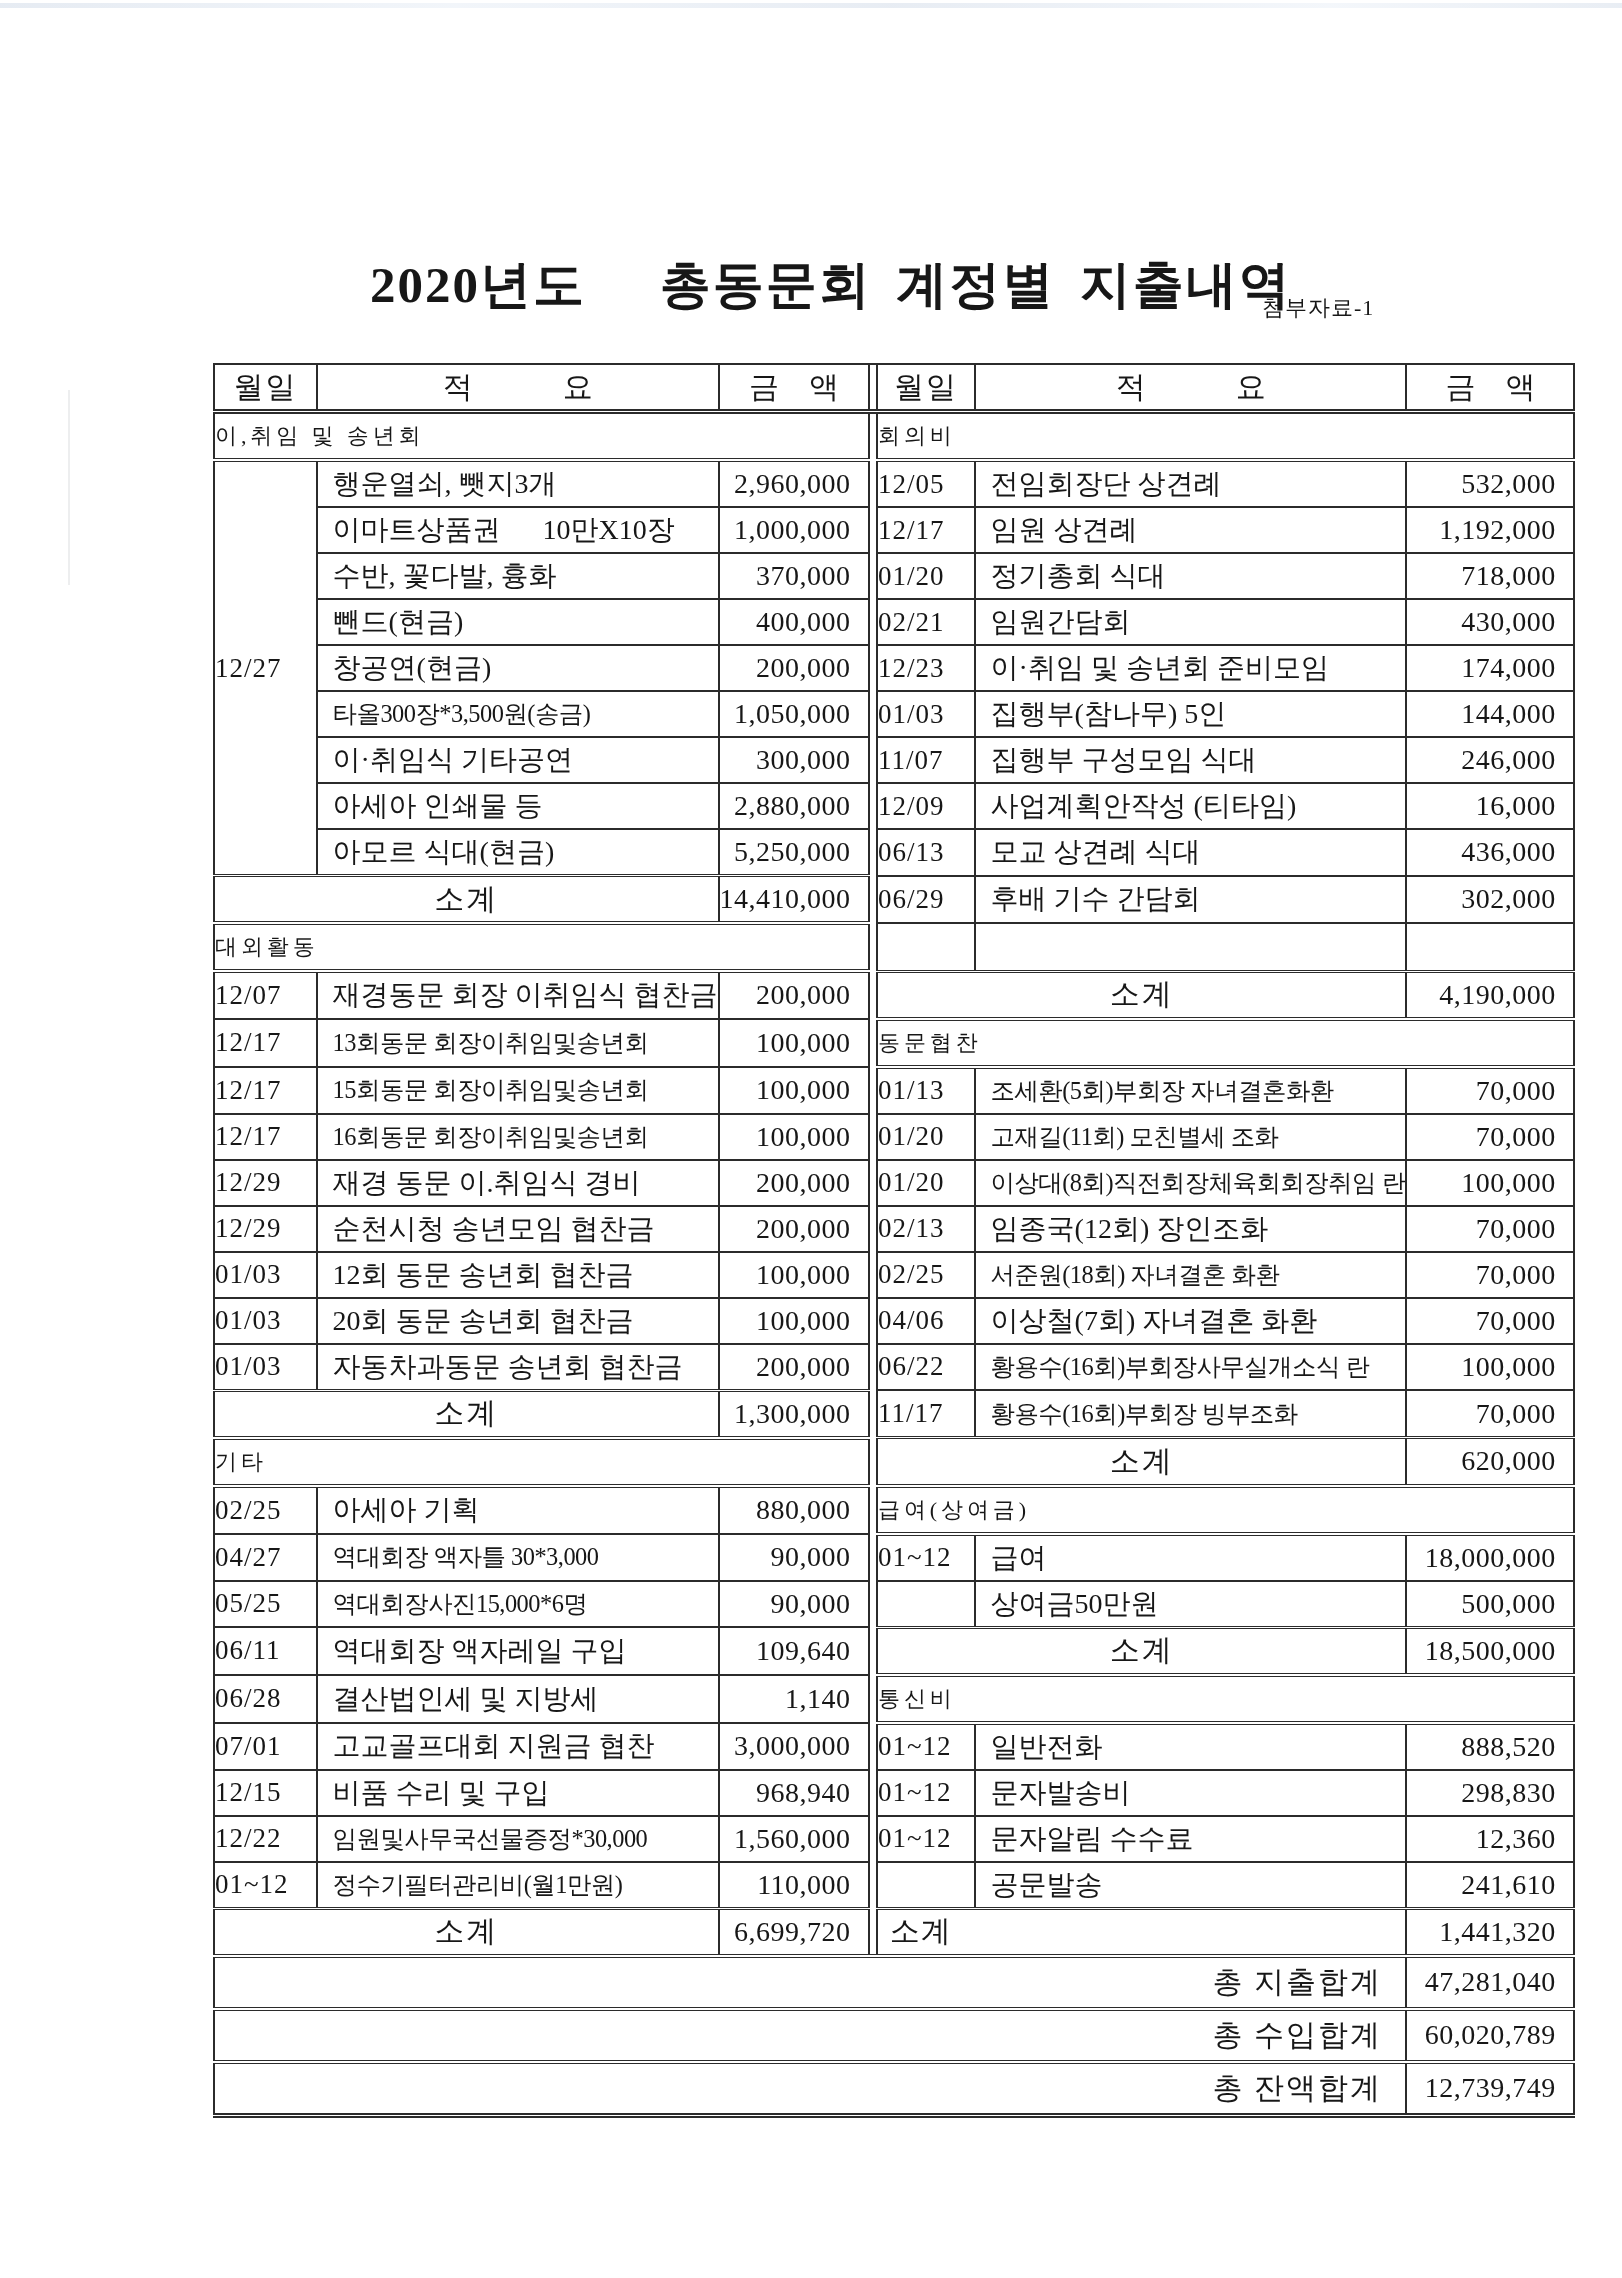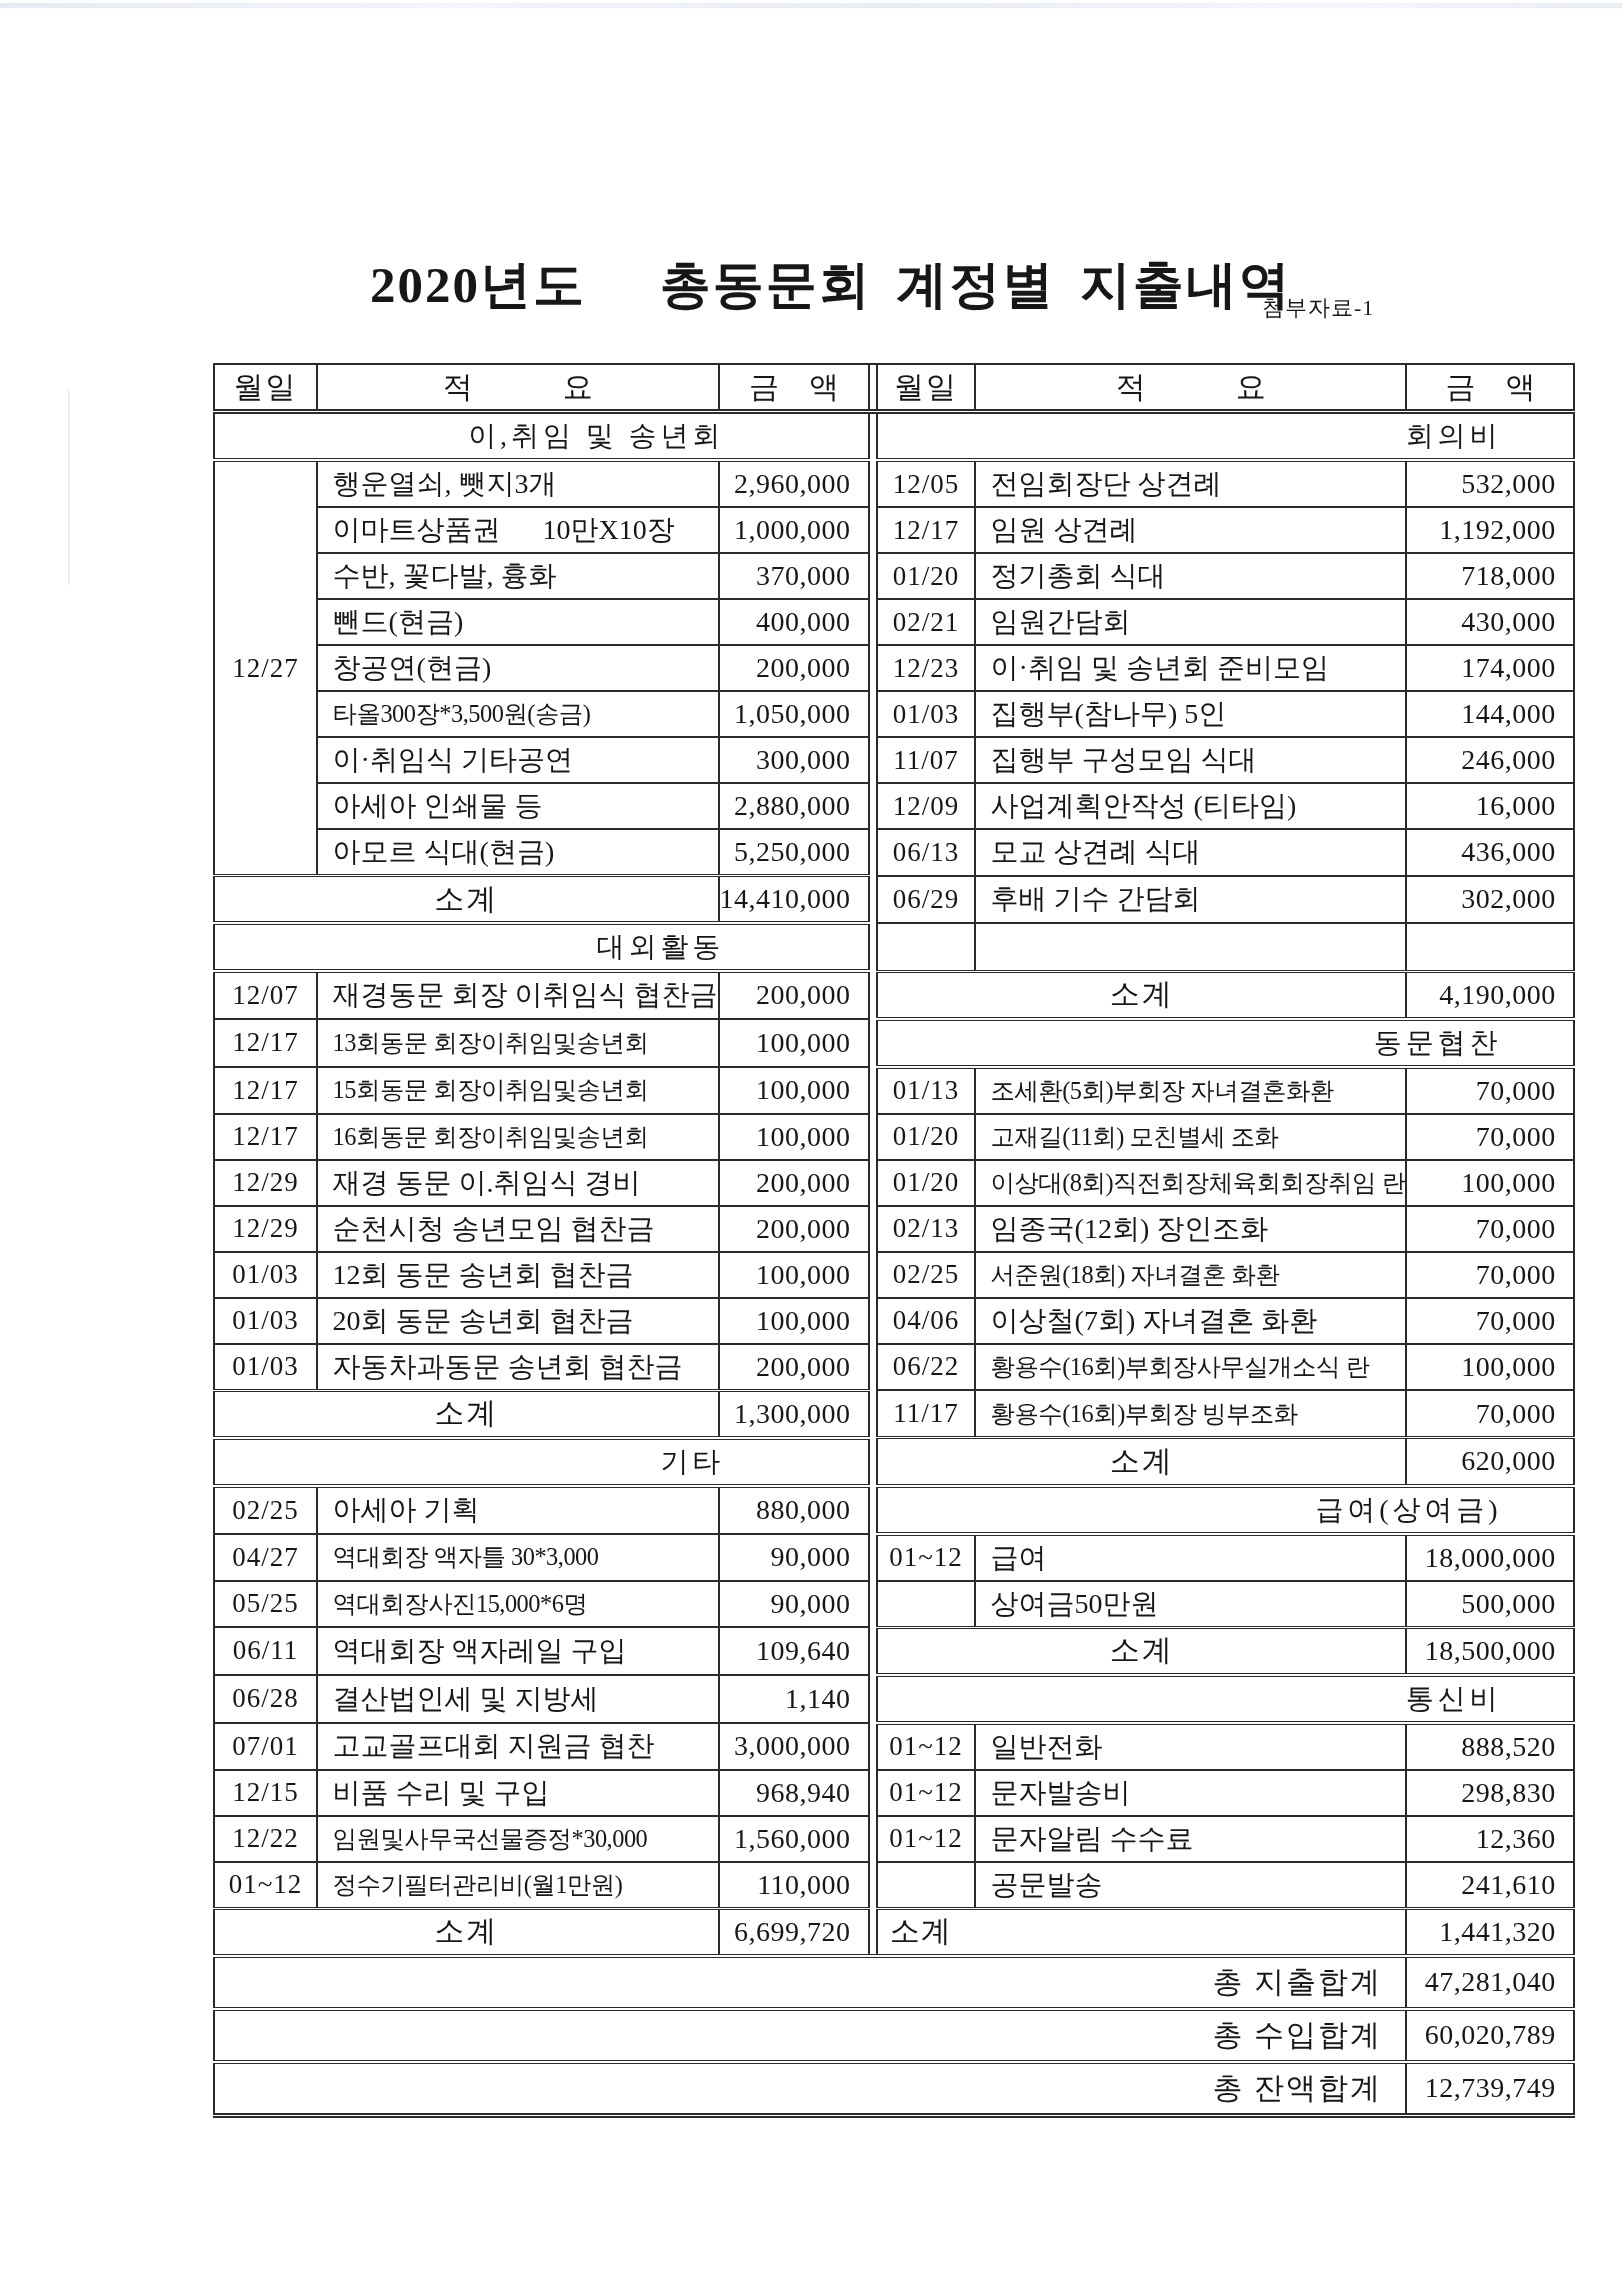--- a/index.html
+++ b/index.html
@@ -32,26 +32,26 @@
   }
   .ledger th,.ledger td{
     border:2px solid #2b2b2b;
     height:44px;padding:0;margin:0;
     vertical-align:middle;overflow:hidden;white-space:pre;
     font-weight:normal;
   }
   .ledger thead th{font-size:30px;text-align:center;border-bottom:5.9px double #2b2b2b;}
   th.th-date{letter-spacing:2px;}
   td.spacer,th.spacer{border-top:0;border-bottom:0;}
-  td.date{text-align:center;font-size:27px;letter-spacing:1px;margin-top:16px;}
+  td.date{font-size:27px;letter-spacing:1px;margin-top:16px;}
   td.desc{text-align:left;padding-left:14.6px;font-size:28px;}
   td.desc.small{font-size:24.4px;letter-spacing:-0.5px;}
   td.amt{text-align:right;padding-right:17.6px;font-size:28px;letter-spacing:0.5px;}
   td.section-cell{
-    text-align:right;font-size:28px;letter-spacing:3.9px;
+    text-align:left;font-size:22px;letter-spacing:3.9px;
     border-top:4.9px double #2b2b2b;border-bottom:4.9px double #2b2b2b;
   }
   td.section-cell.pad-left-table{padding-right:144px;}
   td.section-cell.pad-right-table{padding-right:72px;font-family:Liberation Serif, serif;}
   td.subtotal-label{text-align:center;font-size:30px;letter-spacing:2px;border-top:3.9px double #2b2b2b;}
   td.subtotal-label.align-left{text-align:left;padding-left:11.7px;letter-spacing:1px;}
   td.subtotal-amt{border-top:3.9px double #2b2b2b;}
   tr.totals td{height:49px;border-top:4.9px double #2b2b2b;}
   tr.totals:last-child td{border-bottom:5.9px double #2b2b2b;margin-top:30px;}
   td.total-label{text-align:right;padding-right:23.4px;font-size:30px;letter-spacing:2px;}

